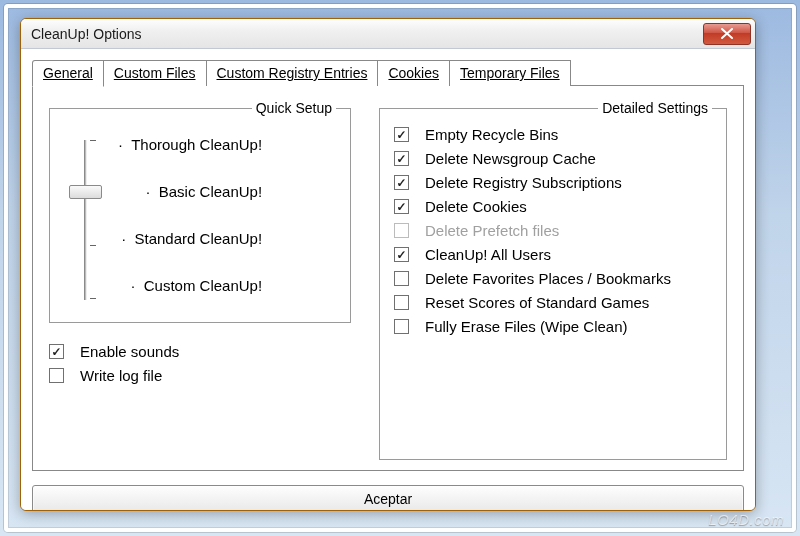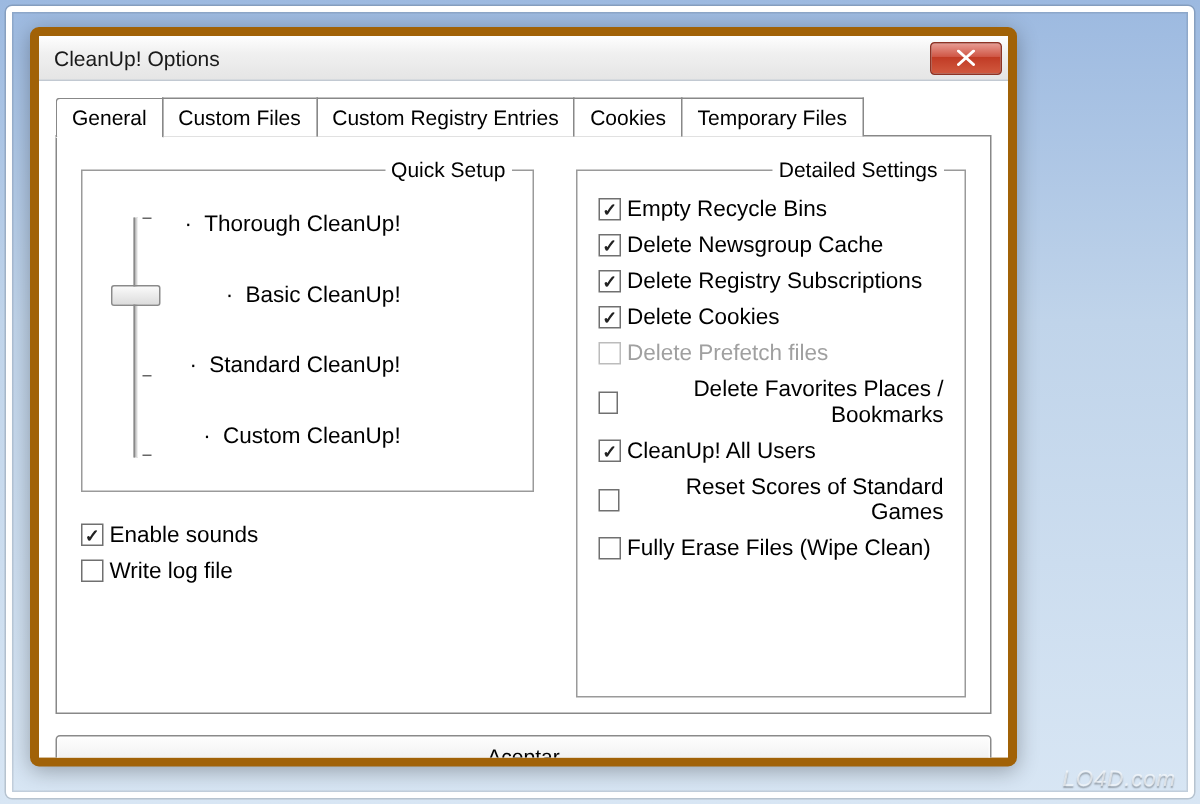--- a/index.html
+++ b/index.html
@@ -16,24 +16,24 @@
       position: absolute;
       inset: 4px;
       border: 4px solid #fff;
       border-radius: 4px;
       box-shadow: 0 0 0 1px rgba(0,0,0,0.15), inset 0 0 0 1px rgba(0,0,0,0.1);
     }
     .window {
       position: absolute;
       top: 18px;
       left: 20px;
-      width: 658px;
+      width: 736px;
       height: 493px;
       background: #efefef;
-      border: 6px solid #a16207;
+      border: 1px solid #a16207;
       border-radius: 6px;
       box-shadow: 0 3px 14px rgba(0,0,0,0.3);
       overflow: hidden;
     }
     .title-bar {
       display: flex;
       align-items: center;
       height: 30px;
       padding: 0 4px 0 10px;
       background: linear-gradient(180deg, #fefefe 0%, #f0f0f0 40%, #e5e5e5 100%);
@@ -61,20 +61,21 @@
       padding: 11px 11px 14px 11px;
       height: calc(100% - 30px);
       display: flex;
       flex-direction: column;
     }
     .tab-strip {
       display: flex;
       position: relative;
       z-index: 2;
       margin-bottom: -1px;
+      text-decoration: underline;
     }
     .tab {
       padding: 4px 10px;
       background: #fff;
       border: 1px solid #888;
       border-bottom: none;
       margin-right: -1px;
       font-size: 14px;
       color: #000;
       cursor: pointer;
@@ -151,21 +152,21 @@
       background: linear-gradient(180deg, #fafafa, #dcdcdc);
       border: 1px solid #8a8a8a;
       border-radius: 2px;
     }
     .level-labels { display: flex; flex-direction: column; gap: 30px; padding-top: 4px; }
     .level-label { font-size: 15px; color: #000; white-space: nowrap; }
     .level-label::before { content: "· "; letter-spacing: 2px; }
     .chk-row {
       display: flex;
       align-items: center;
-      gap: 4px;
+      gap: 16px;
       margin-bottom: 7px;
       font-size: 15px;
       color: #000;
     }
     .chk-row.disabled { color: #a0a0a0; }
     .chk {
       width: 15px;
       height: 15px;
       border: 1px solid #707070;
       background: #fff;
@@ -293,26 +294,26 @@
           </div>
           <div class="chk-row">
             <span class="chk checked"></span>
             <span>Delete Cookies</span>
           </div>
           <div class="chk-row disabled">
             <span class="chk disabled"></span>
             <span>Delete Prefetch files</span>
           </div>
           <div class="chk-row">
+            <span class="chk checked"></span>
+            <span>CleanUp! All Users</span>
+          </div>
+          <div class="chk-row">
             <span class="chk"></span>
             <span>Delete Favorites Places / Bookmarks</span>
-          </div>
-          <div class="chk-row">
-            <span class="chk checked"></span>
-            <span>CleanUp! All Users</span>
           </div>
           <div class="chk-row">
             <span class="chk"></span>
             <span>Reset Scores of Standard Games</span>
           </div>
           <div class="chk-row">
             <span class="chk"></span>
             <span>Fully Erase Files (Wipe Clean)</span>
           </div>
         </fieldset>

